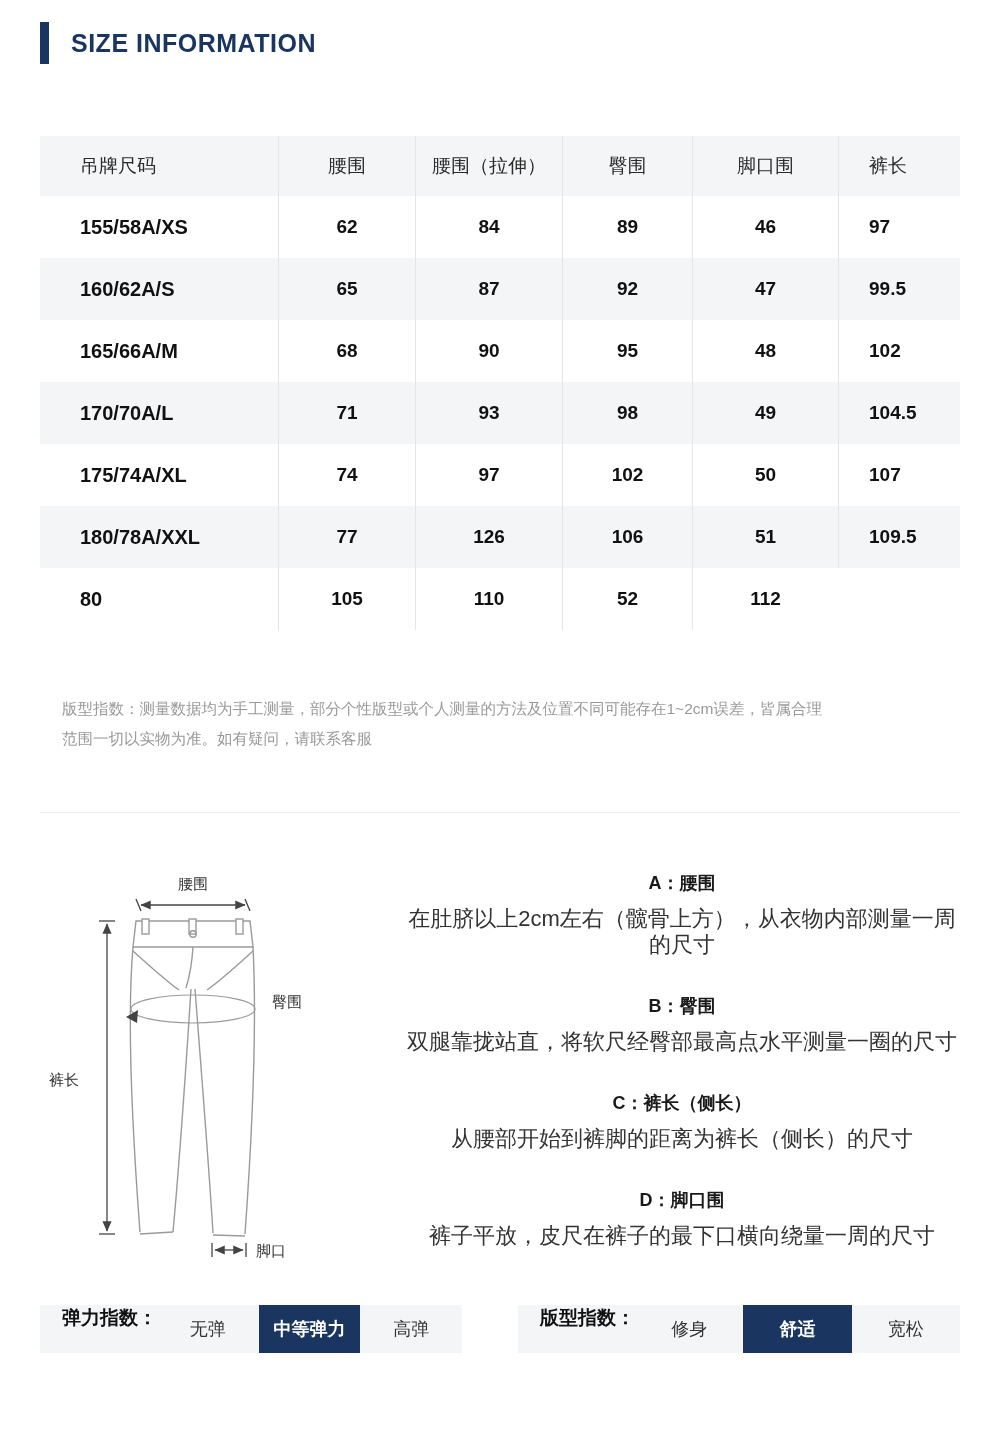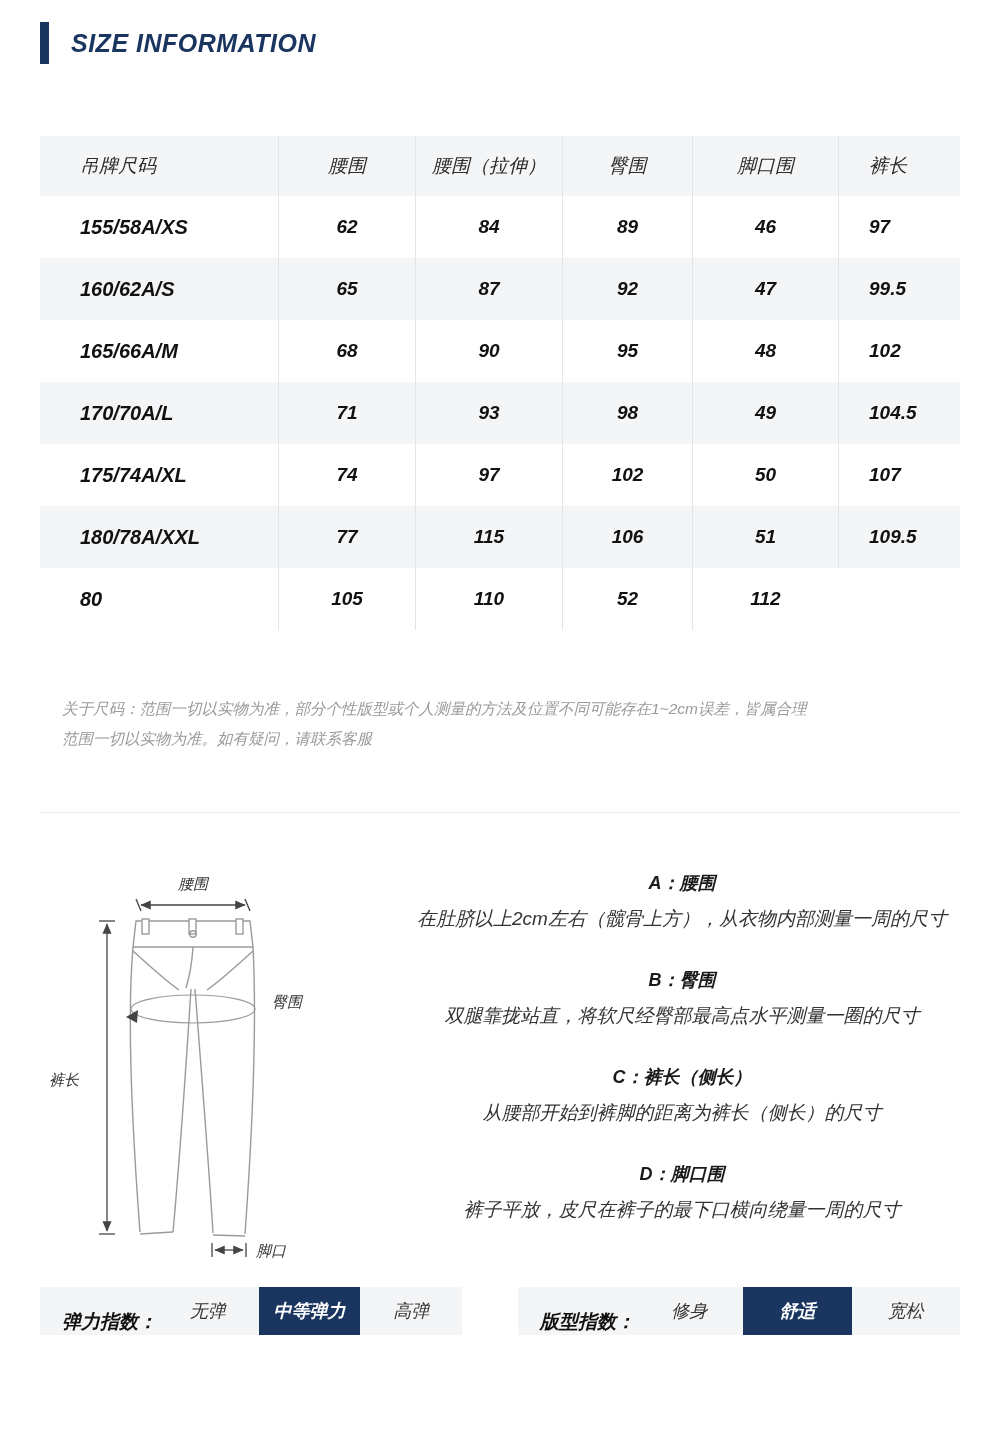--- a/index.html
+++ b/index.html
@@ -7,21 +7,21 @@
     --row-alt:#f4f5f7;
     --line:#e4e5e8;
   }
   *{margin:0;padding:0;box-sizing:border-box;}
   body{
     width:1000px;
     background:#ffffff;
     font-family:"Liberation Sans","DejaVu Sans",sans-serif;
     color:#222;
   }
-  .page{width:1000px;min-height:1437px;background:#fff;overflow:hidden;font-style:italic;}
+  .page{width:1000px;min-height:1437px;background:#fff;overflow:hidden;}
 
   
   .header{display:flex;align-items:center;margin:22px 40px 0;}
   .header-bar{width:9px;height:42px;background:var(--navy);margin-right:22px;}
   .header-title{font-size:25px;font-weight:800;color:var(--navy);letter-spacing:.5px;}
 
   
   .size-table{margin:72px 40px 0;}
   .t-row{
     display:grid;
@@ -45,25 +45,25 @@
   
   .divider{height:1px;background:#ececec;margin:58px 40px 0;}
 
   
   .guide-section{display:flex;margin:54px 0 0;padding:0 40px;}
   .diagram{width:330px;flex:none;}
   .diagram svg{display:block;}
   .guide-list{flex:1;padding-left:34px;padding-top:4px;text-align:center;}
   .guide-item{margin-bottom:36px;}
   .guide-title{font-size:18px;font-weight:700;color:#1a1a1a;margin-bottom:11px;}
-  .guide-desc{font-size:19px;color:#333;line-height:26px;}
+  .guide-desc{font-size:22px;color:#333;line-height:26px;}
 
   
   .index-bars{display:flex;justify-content:space-between;padding:0 40px;margin-top:20px;}
-  .index-bar{height:48px;background:var(--row-alt);display:flex;align-items:flex-end;}
+  .index-bar{height:48px;background:var(--row-alt);display:flex;align-items:flex-start;}
   .index-bar.left{width:422px;}
   .index-bar.right{width:442px;}
   .bar-label{flex:none;padding-left:22px;font-size:19px;font-weight:700;color:#111;}
   .bar-opts{flex:1;display:flex;height:100%;}
   .seg{
     flex:1;display:flex;align-items:center;justify-content:center;
     font-size:18px;color:#333;white-space:nowrap;
   }
   .seg.active{background:var(--navy);color:#fff;font-weight:700;}
 
@@ -126,37 +126,37 @@
           <div class="cell">175/74A/XL</div>
           <div class="cell">74</div>
           <div class="cell">97</div>
           <div class="cell">102</div>
           <div class="cell">50</div>
           <div class="cell">107</div>
         </div>
         <div class="t-row alt">
           <div class="cell">180/78A/XXL</div>
           <div class="cell">77</div>
-          <div class="cell">115</div>
+          <div class="cell">126</div>
           <div class="cell">106</div>
           <div class="cell">51</div>
           <div class="cell">109.5</div>
         </div>
         <div class="t-row">
           <div class="cell">80</div>
           <div class="cell">105</div>
           <div class="cell">110</div>
           <div class="cell">52</div>
           <div class="cell">112</div>
         </div>
       </div>
   </div>
 
   <div class="note">
-    <div>关于尺码：范围一切以实物为准，部分个性版型或个人测量的方法及位置不同可能存在1~2cm误差，皆属合理</div>
+    <div>版型指数：测量数据均为手工测量，部分个性版型或个人测量的方法及位置不同可能存在1~2cm误差，皆属合理</div>
     <div>范围一切以实物为准。如有疑问，请联系客服</div>
   </div>
 
   <div class="divider"></div>
 
   <div class="guide-section">
     <div class="diagram">
       <svg width="310" height="400" viewBox="0 0 310 400">
         <defs>
           <marker id="arw" markerWidth="9" markerHeight="8" refX="7.5" refY="3.5" orient="auto-start-reverse">

